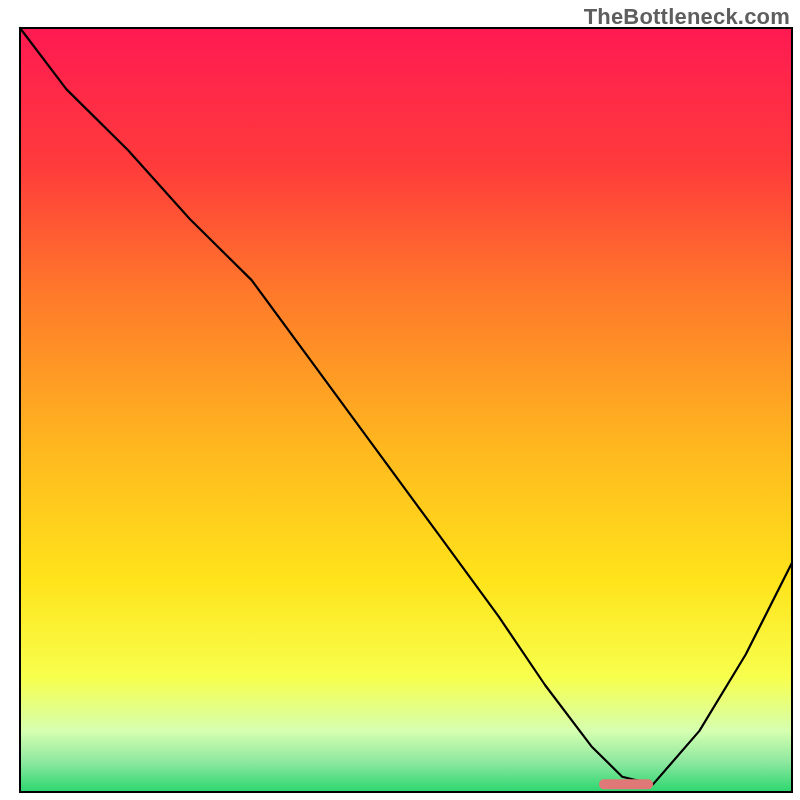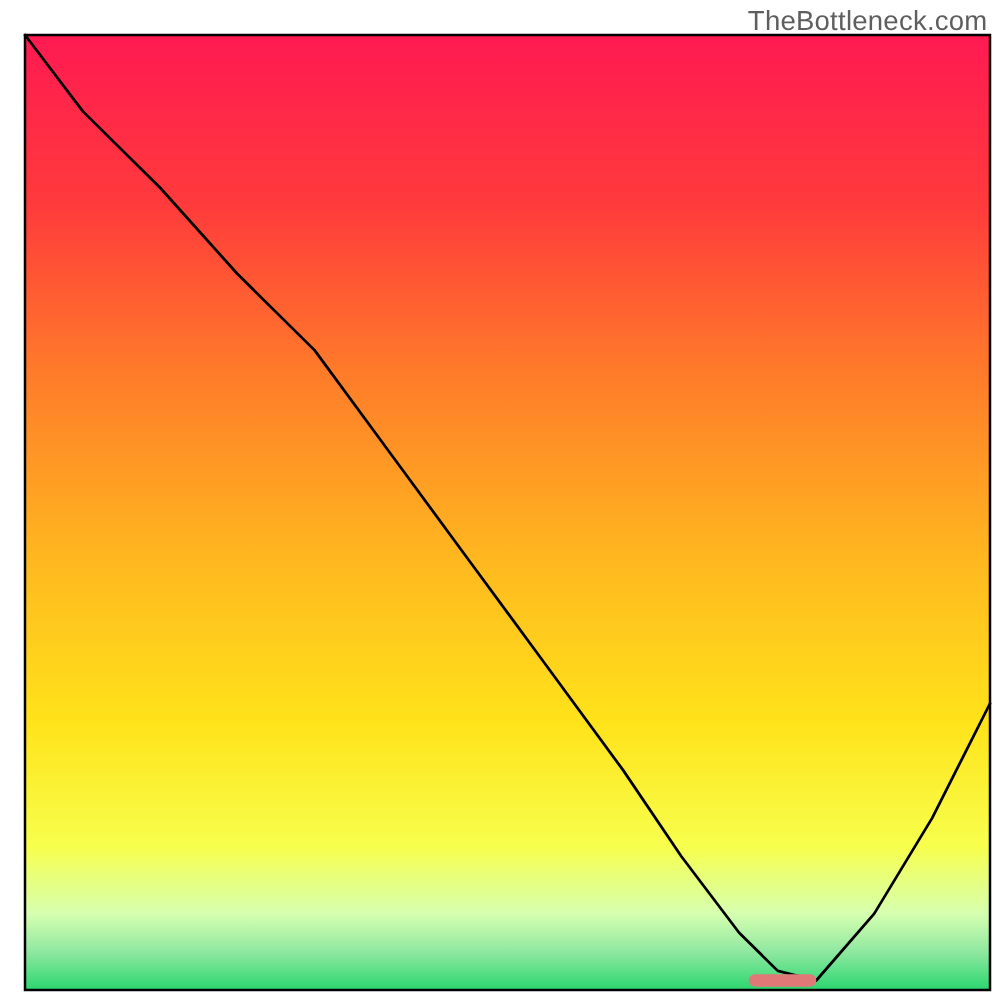--- a/index.html
+++ b/index.html
@@ -13,21 +13,21 @@
   .container {
     position: relative;
     width: 800px;
     height: 800px;
   }
   .watermark {
     position: absolute;
     top: 4px;
     right: 10px;
     font-size: 22px;
-    font-weight: 400;
+    font-weight: 700;
     color: #5e5e5e;
     letter-spacing: 0.2px;
   }
   svg.plot {
     position: absolute;
     left: 0;
     top: 0;
     width: 800px;
     height: 800px;
     display: block;

